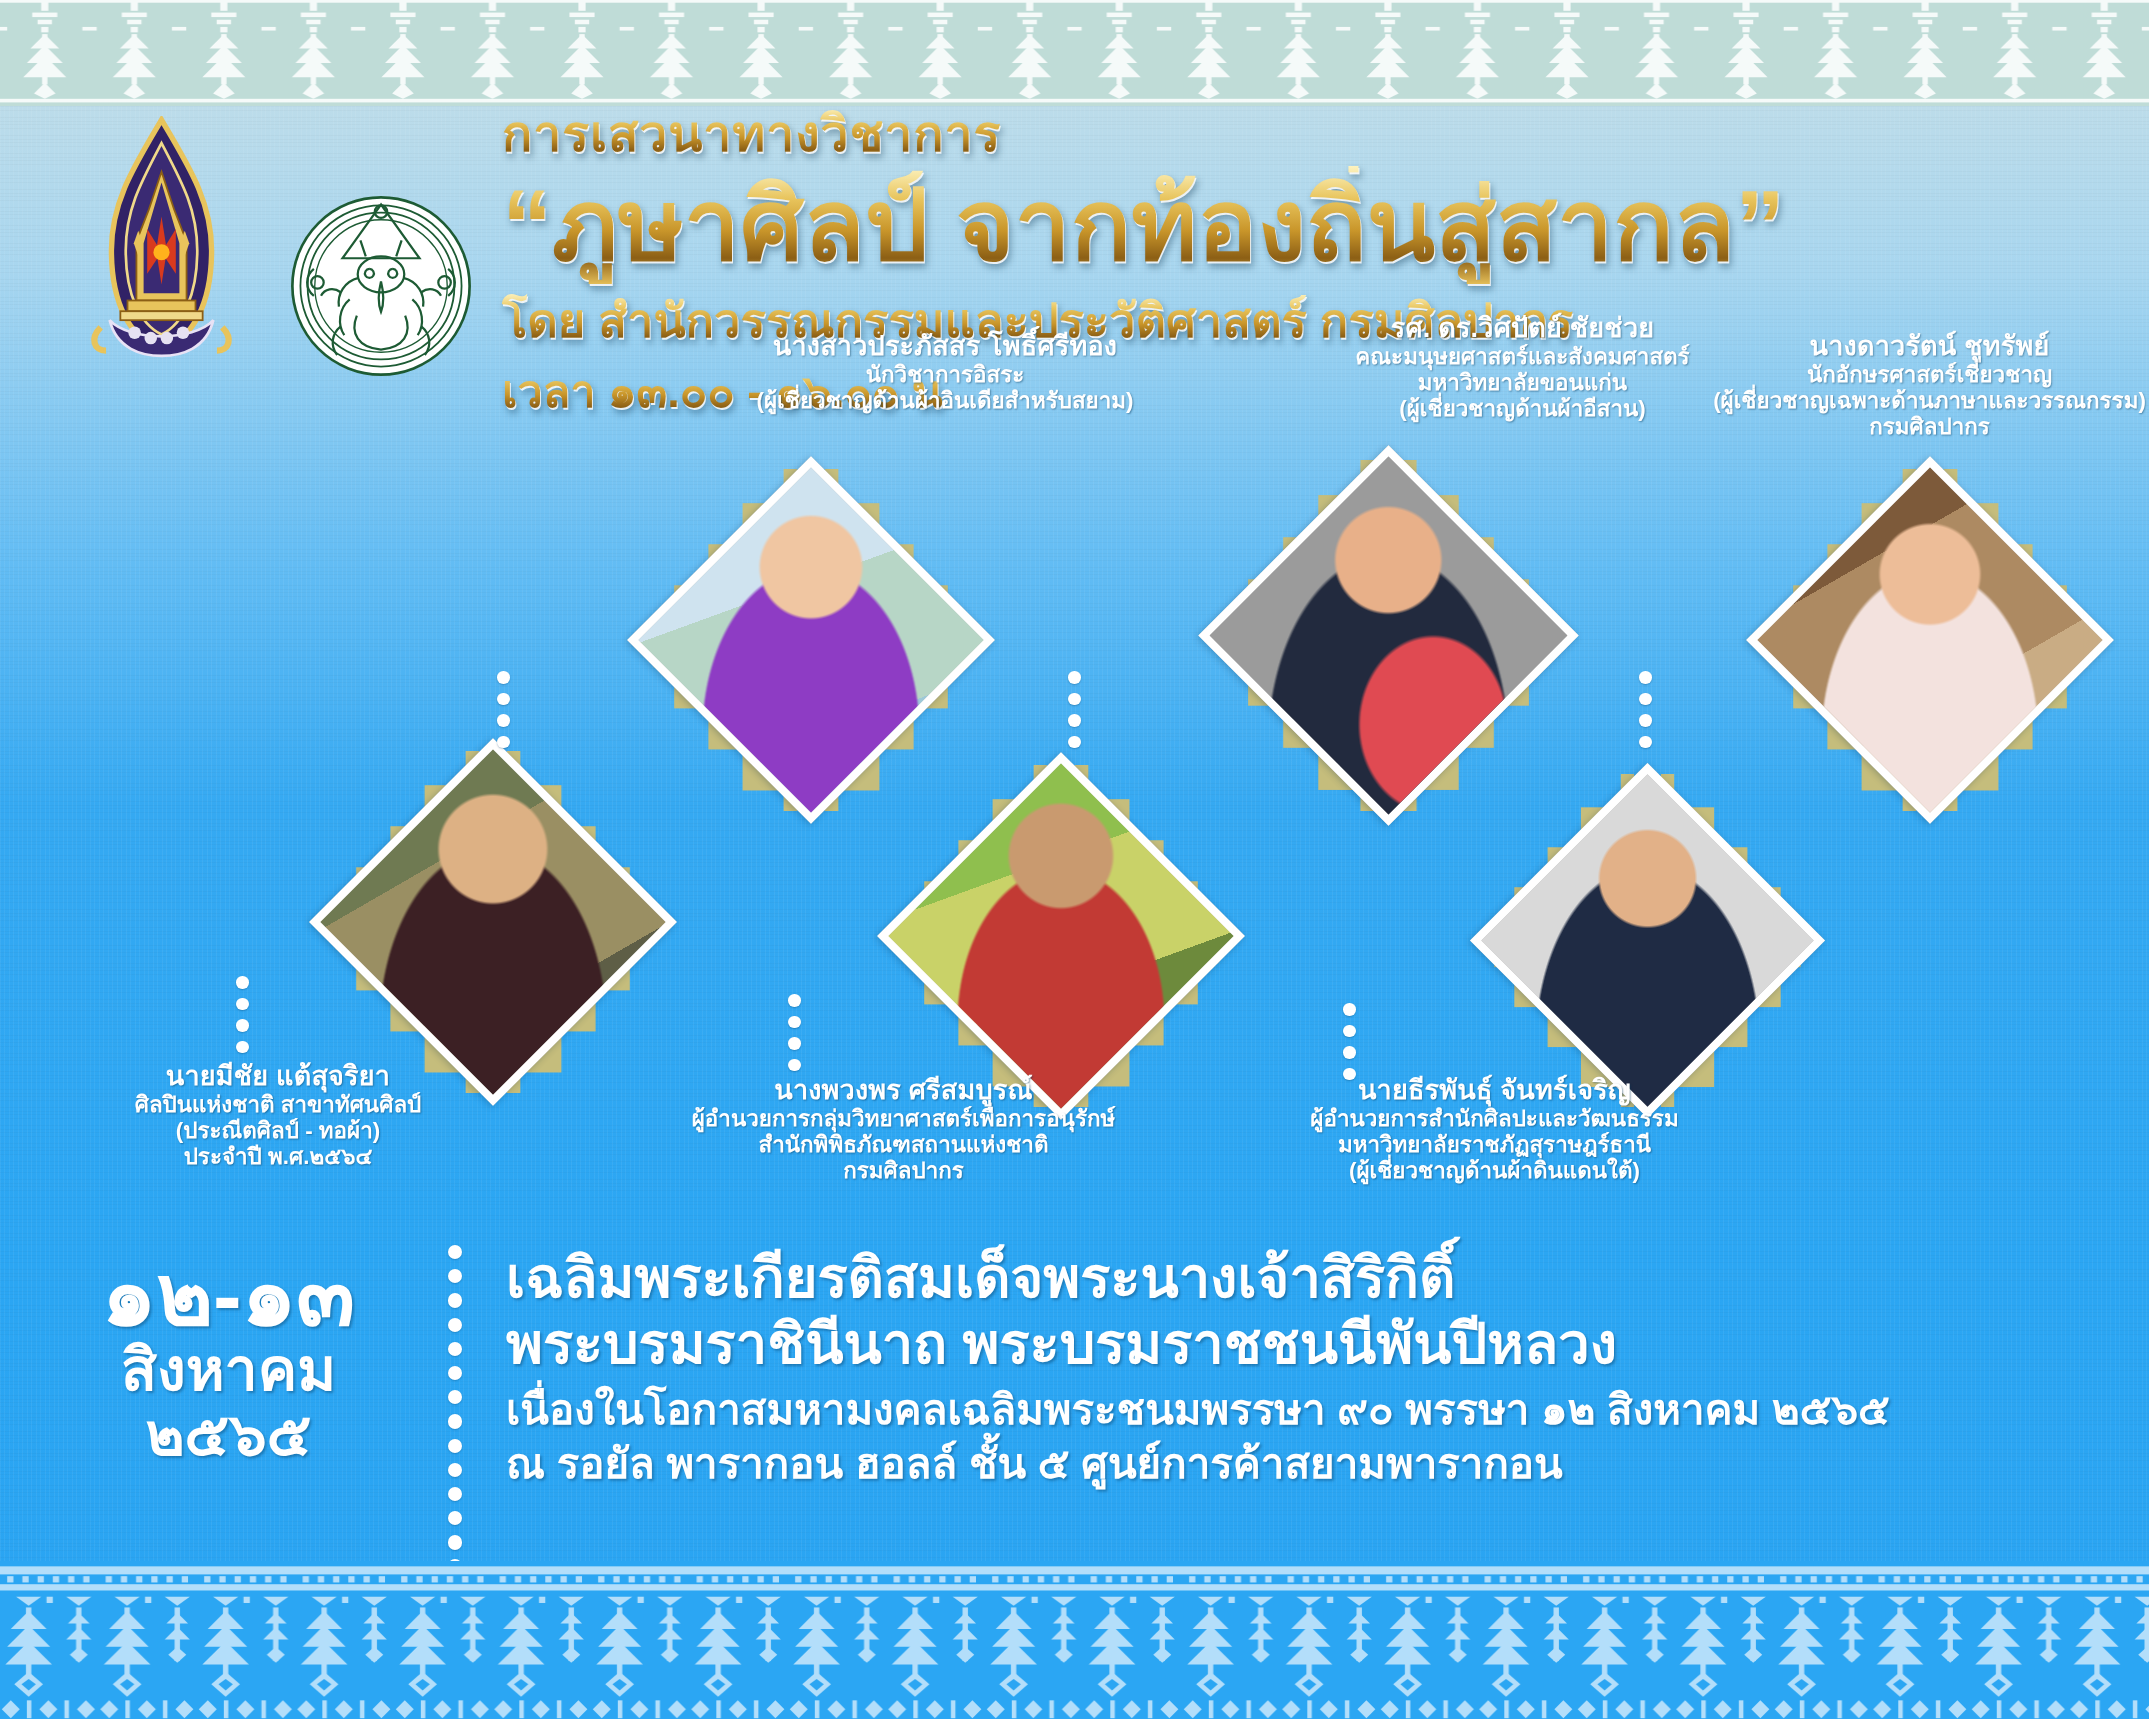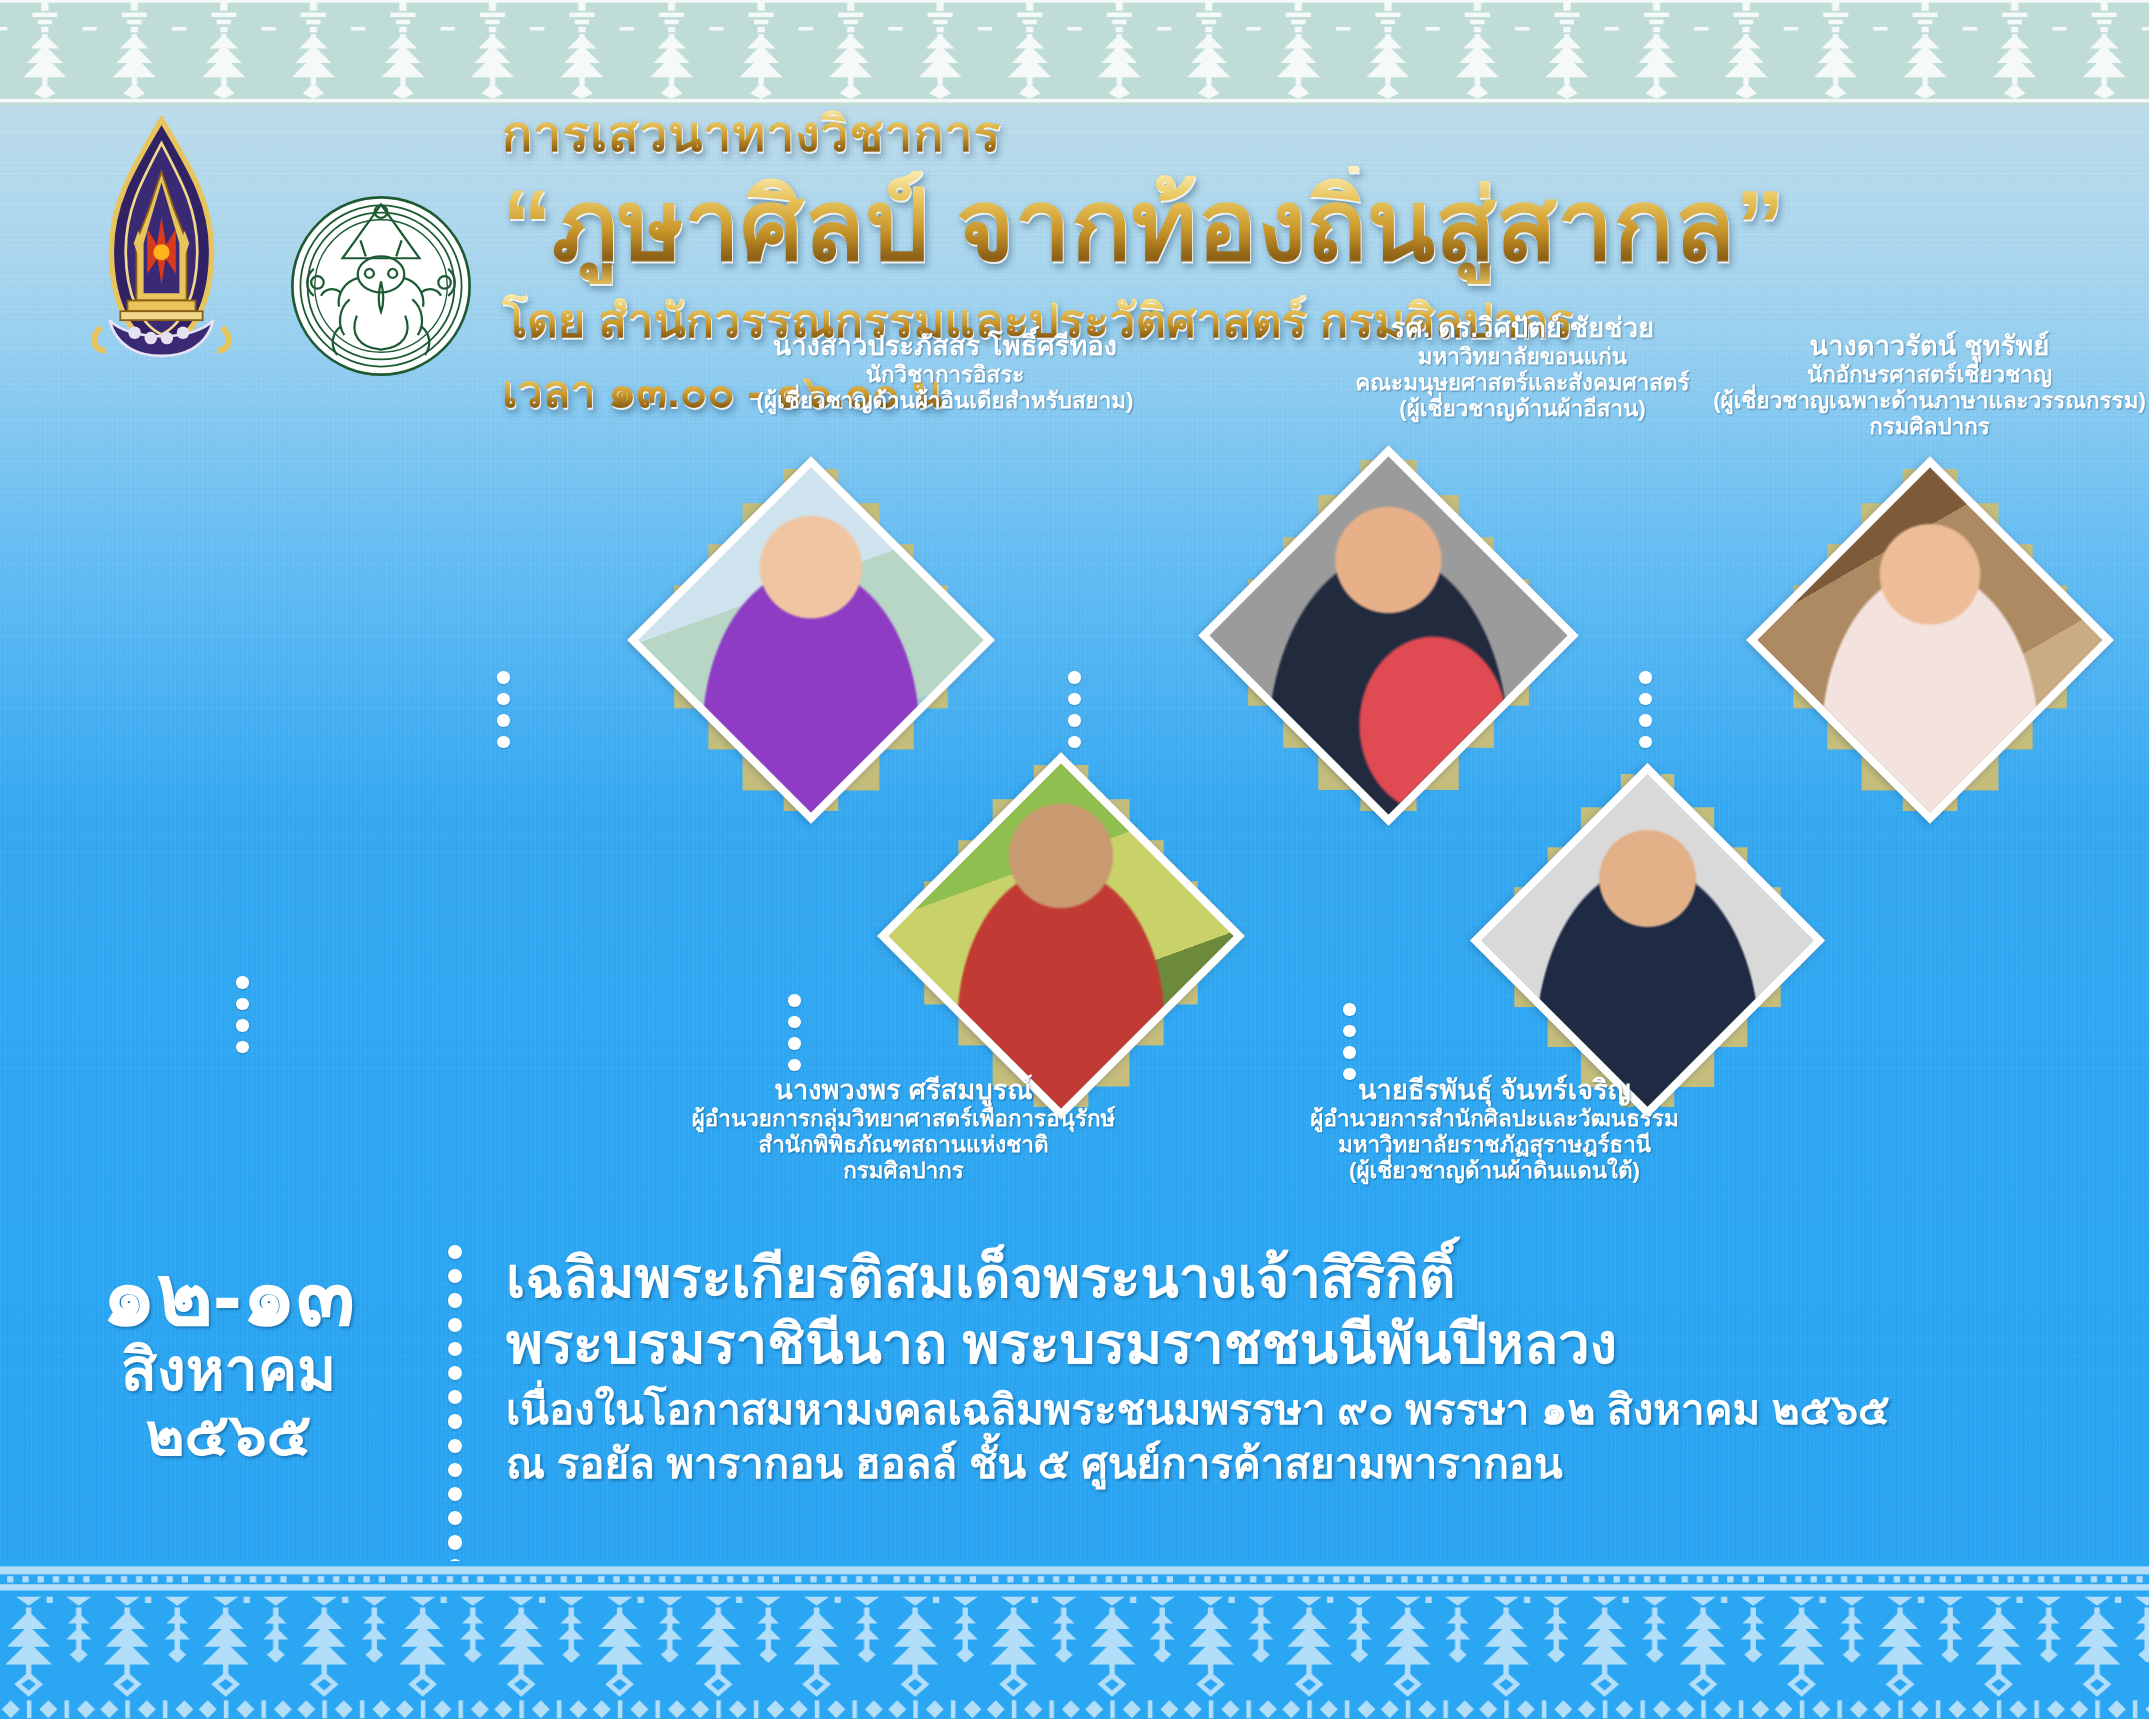--- a/index.html
+++ b/index.html
@@ -268,22 +268,22 @@
         <div class="dia">
           <div class="ph" style="background:
              radial-gradient(circle at 50% 30%, #e8b089 0 16%, rgba(232,176,137,0) 17%),
              radial-gradient(ellipse at 62% 74%, #e04a52 0 22%, rgba(224,74,82,0) 23%),
              radial-gradient(ellipse at 50% 80%, #222a3e 0 45%, rgba(34,42,62,0) 46%),
              linear-gradient(180deg,#9b9b9b 0 100%);"></div>
         </div>
       </div>
       <div class="cap" style="left:-18px;top:-188px;width:573px;">
         <div class="nm">รศ. ดร.วิศปัตย์ ชัยช่วย</div>
+        <div class="ln">คณะมนุษยศาสตร์และสังคมศาสตร์</div>
         <div class="ln">มหาวิทยาลัยขอนแก่น</div>
-        <div class="ln">คณะมนุษยศาสตร์และสังคมศาสตร์</div>
         <div class="ln">(ผู้เชี่ยวชาญด้านผ้าอีสาน)</div>
       </div>
     </div>
 
     <div class="person" style="left:1800px;top:-27px;">
       <div class="frame" style="width:260px;height:260px;">
         <div class="orn">
             <svg viewBox="0 0 100 100" preserveAspectRatio="none">
               <use href="#ornsym"></use>
             </svg>
@@ -296,20 +296,41 @@
         </div>
       </div>
       <div class="cap" style="left:-139px;top:-179px;width:537px;">
         <div class="nm">นางดาวรัตน์ ชูทรัพย์</div>
         <div class="ln">นักอักษรศาสตร์เชี่ยวชาญ</div>
         <div class="ln">(ผู้เชี่ยวชาญเฉพาะด้านภาษาและวรรณกรรม)</div>
         <div class="ln">กรมศิลปากร</div>
       </div>
     </div>
 
+    <div class="person" style="left:363px;top:255px;">
+      <div class="frame" style="width:260px;height:260px;">
+        <div class="orn">
+            <svg viewBox="0 0 100 100" preserveAspectRatio="none">
+              <use href="#ornsym"></use>
+            </svg>
+          </div>
+        <div class="dia">
+          <div class="ph" style="background:
+             radial-gradient(circle at 50% 30%, #ddb184 0 17%, rgba(221,177,132,0) 18%),
+             radial-gradient(ellipse at 50% 80%, #3c2024 0 44%, rgba(60,32,36,0) 45%),
+             linear-gradient(150deg,#6f7a52 0 34%,#9a8f63 34% 68%,#5e5e46 68% 100%);"></div>
+        </div>
+      </div>
+      <div class="cap" style="left:-336px;top:269px;width:502px;">
+        <div class="nm">นายมีชัย แต้สุจริยา</div>
+        <div class="ln">ศิลปินแห่งชาติ สาขาทัศนศิลป์</div>
+        <div class="ln">(ประณีตศิลป์ - ทอผ้า)</div>
+        <div class="ln">ประจำปี พ.ศ.๒๕๖๔</div>
+      </div>
+    </div>
 
     <div class="person" style="left:931px;top:269px;">
       <div class="frame" style="width:260px;height:260px;">
         <div class="orn">
             <svg viewBox="0 0 100 100" preserveAspectRatio="none">
               <use href="#ornsym"></use>
             </svg>
           </div>
         <div class="dia">
           <div class="ph" style="background:

